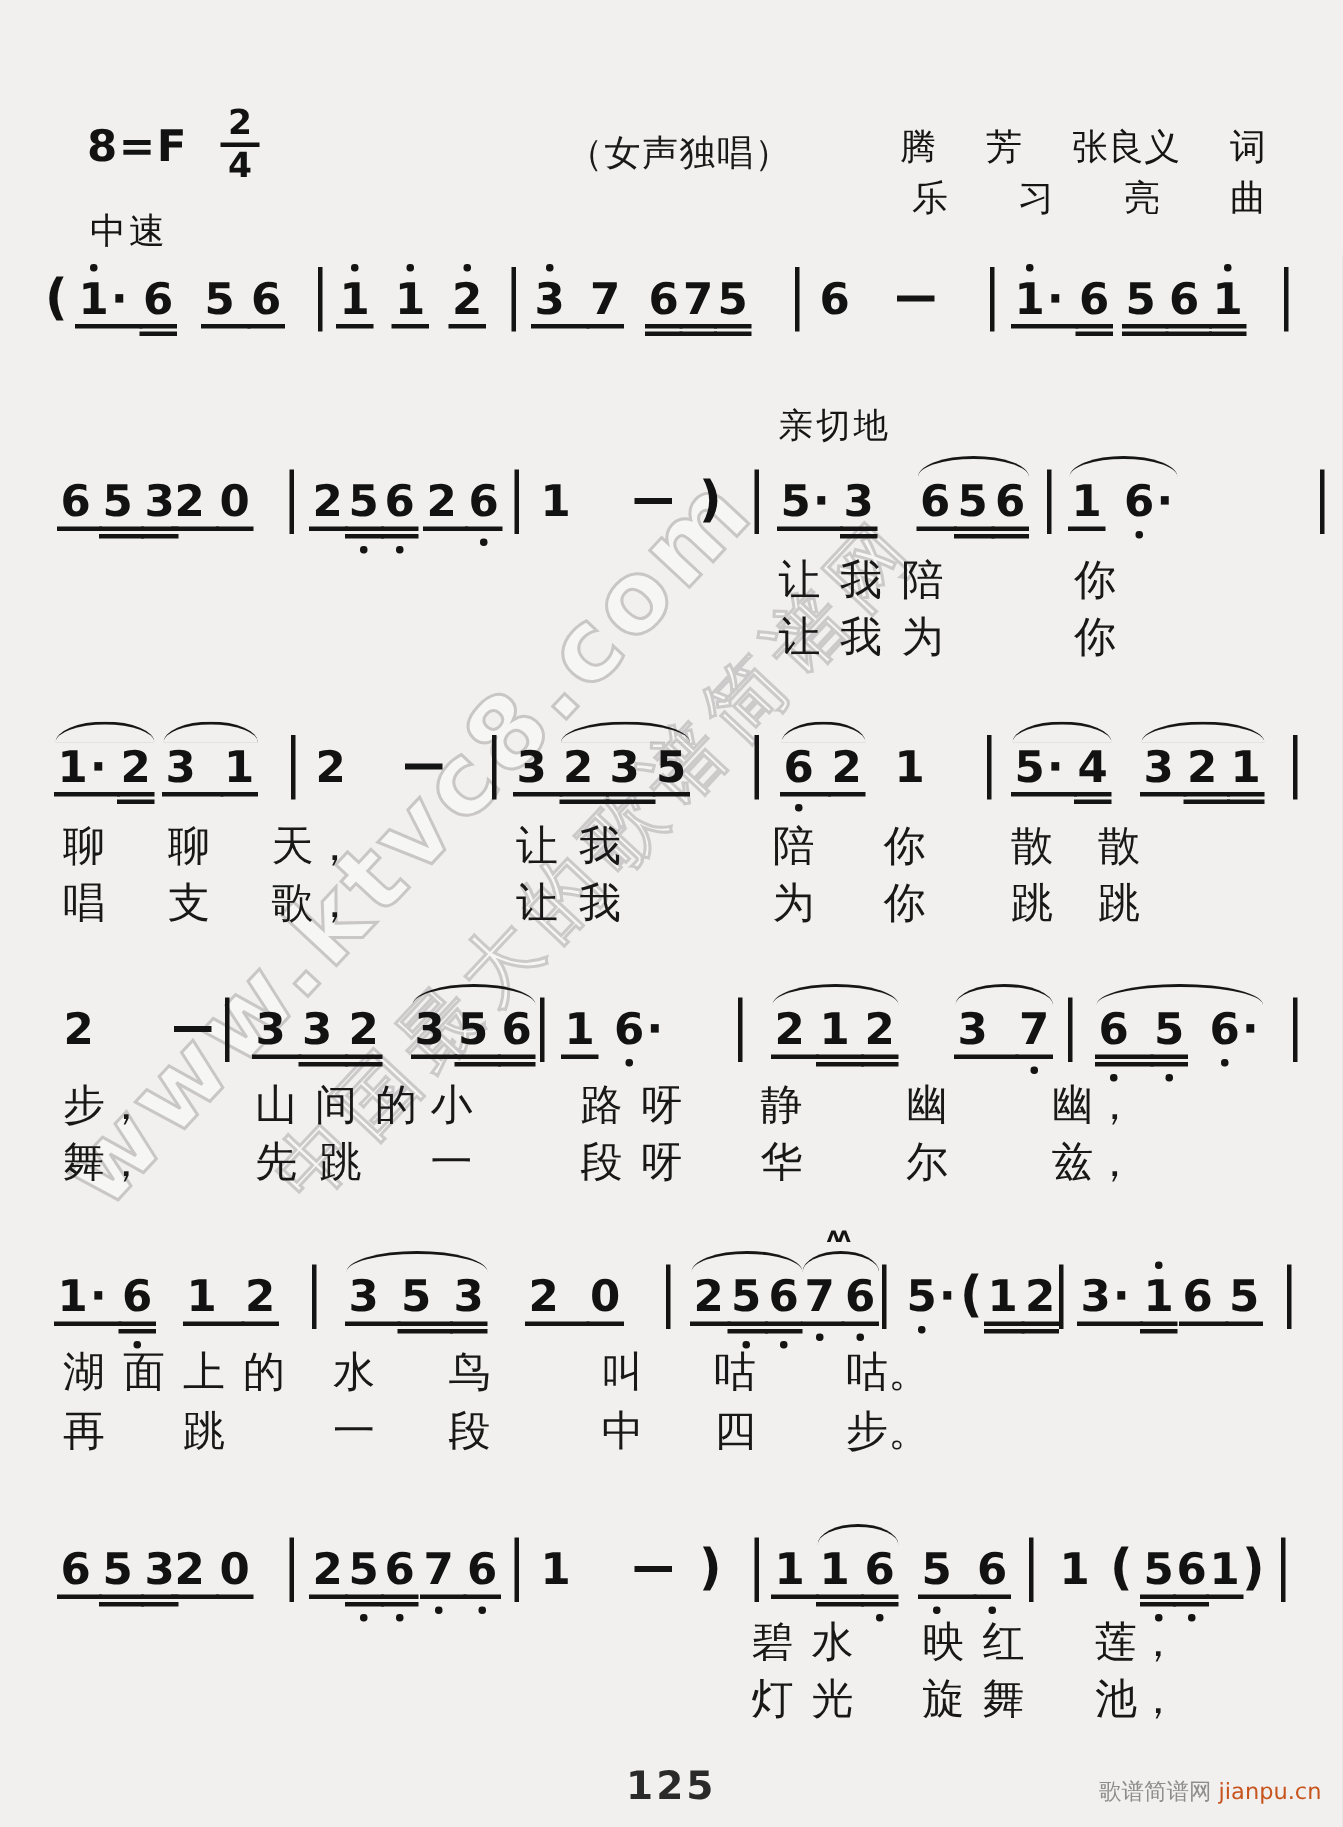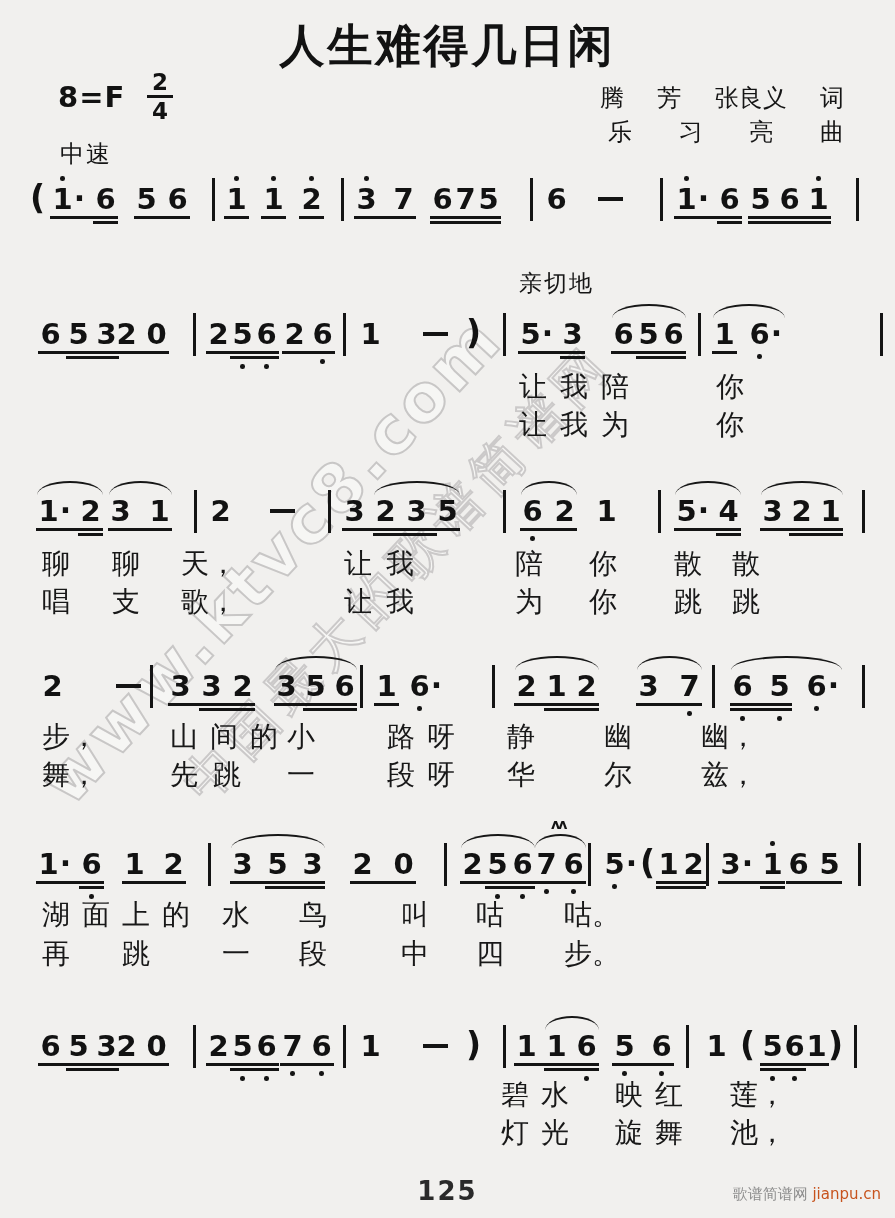--- a/index.html
+++ b/index.html
@@ -45,29 +45,29 @@
 </head>
 <body>
 
 <div id="sheet">
 
   <div class="abs wm">
     <div class="wm1">www.ktvc8.com</div>
     <div class="wm2">中国最大的歌谱简谱网</div>
   </div>
 
-  <div class="abs title">人生难得几日闲</div>
 
   <div class="abs keysig">8=F</div>
   <div class="abs meter">
     <div class="mnum">2</div>
     <div class="mline"></div>
     <div class="mnum">4</div>
   </div>
 
+  <div class="abs subtitle">（女声独唱）</div>
 
   <div class="abs credit" id="credit1">
       <span>腾</span>
       <span>芳</span>
       <span>张良义</span>
       <span>词</span>
     </div>
   <div class="abs credit credit2" id="credit2">
       <span>乐</span>
       <span>习</span>

